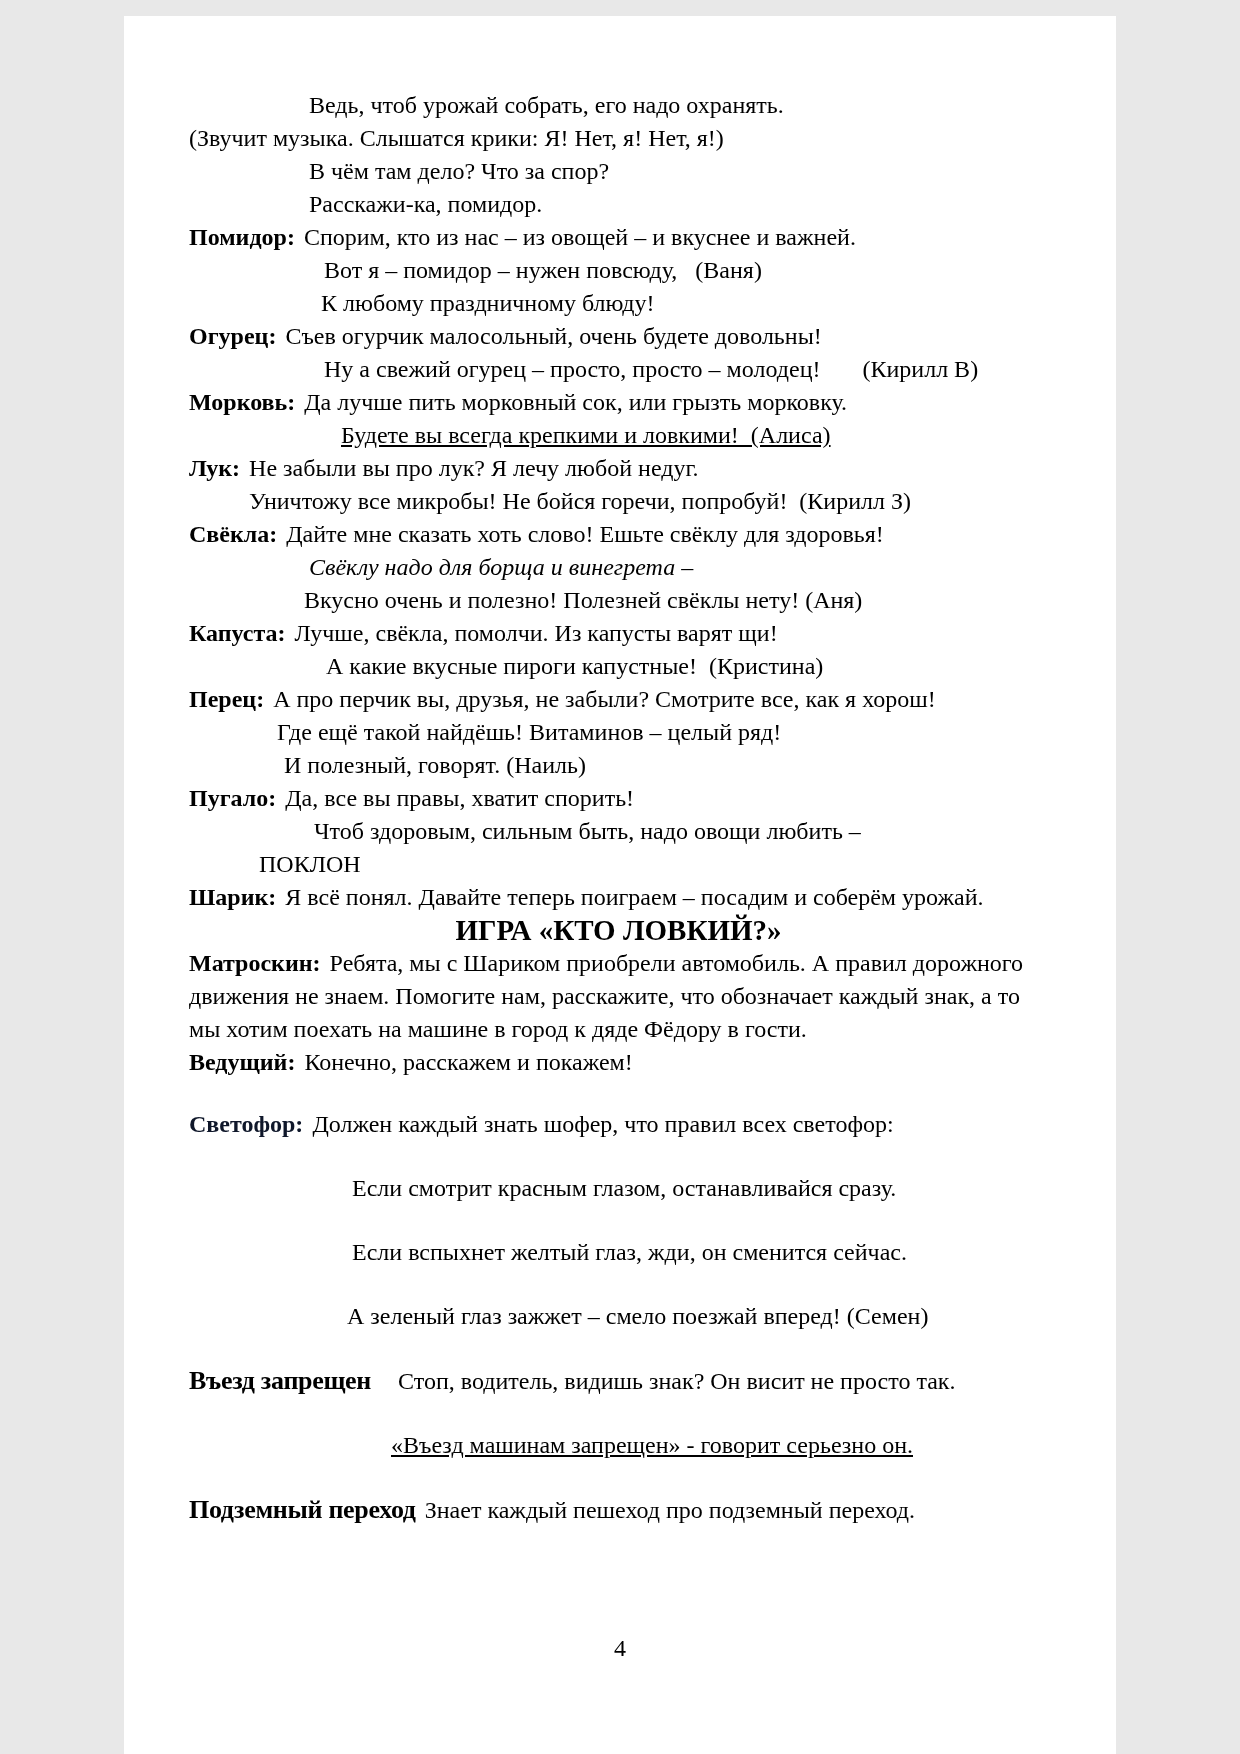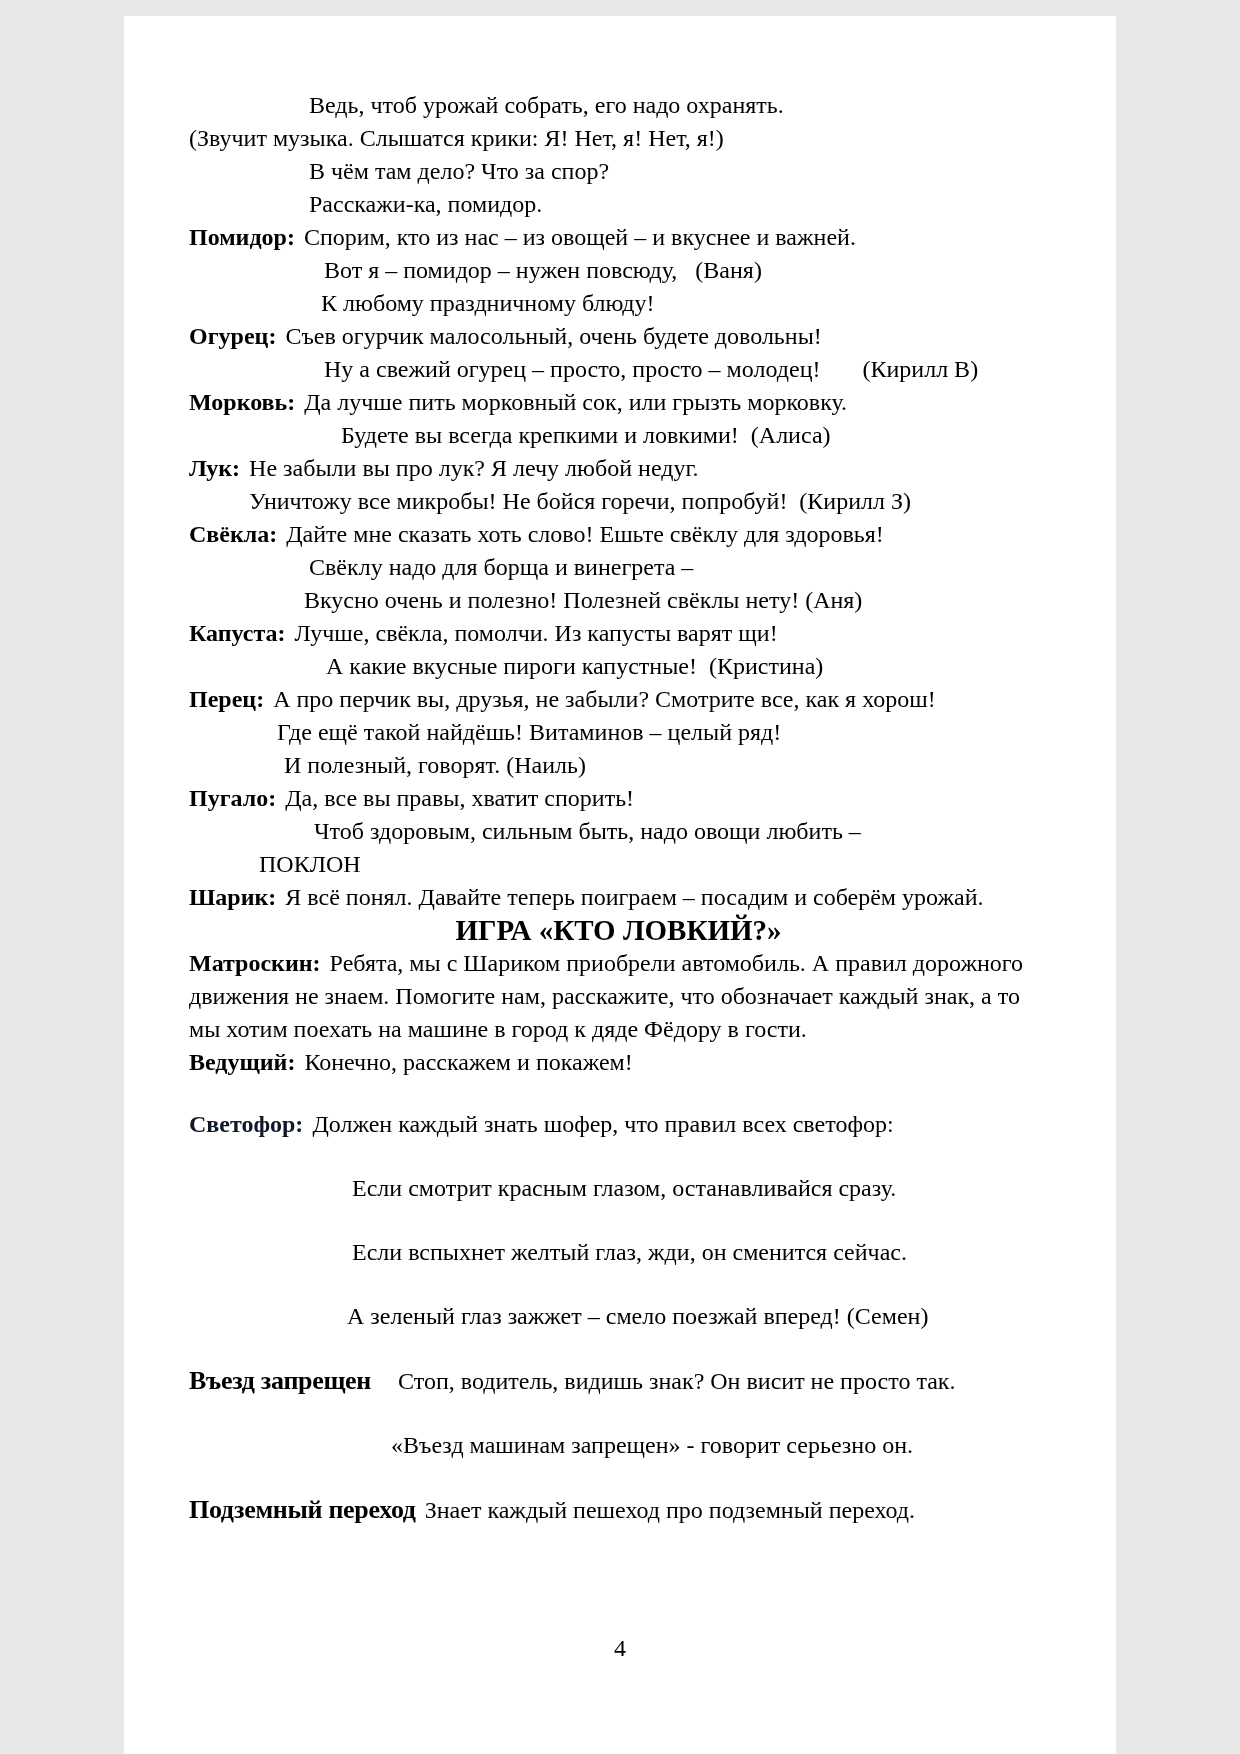--- a/index.html
+++ b/index.html
@@ -46,40 +46,40 @@
       <div class="line" style="padding-left: 120px;"><span>Ведь, чтоб урожай собрать, его надо охранять.</span></div>
       <div class="line"><span>(Звучит музыка. Слышатся крики: Я! Нет, я! Нет, я!)</span></div>
       <div class="line" style="padding-left: 120px;"><span>В чём там дело? Что за спор?</span></div>
       <div class="line" style="padding-left: 120px;"><span>Расскажи-ка, помидор.</span></div>
       <div class="line"><span class="label">Помидор:</span><span>Спорим, кто из нас – из овощей – и вкуснее и важней.</span></div>
       <div class="line" style="padding-left: 135px;"><span>Вот я – помидор – нужен повсюду,   (Ваня)</span></div>
       <div class="line" style="padding-left: 132px;"><span>К любому праздничному блюду!</span></div>
       <div class="line"><span class="label">Огурец:</span><span>Съев огурчик малосольный, очень будете довольны!</span></div>
       <div class="line" style="padding-left: 135px;"><span>Ну а свежий огурец – просто, просто – молодец!       (Кирилл В)</span></div>
       <div class="line"><span class="label">Морковь:</span><span>Да лучше пить морковный сок, или грызть морковку.</span></div>
-      <div class="line" style="padding-left: 152px;"><span>Будете вы всегда крепкими и ловкими!  (Алиса)</span></div>
+      <div class="line" style="padding-left: 152px; text-decoration: underline;"><span>Будете вы всегда крепкими и ловкими!  (Алиса)</span></div>
       <div class="line"><span class="label">Лук:</span><span>Не забыли вы про лук? Я лечу любой недуг.</span></div>
       <div class="line" style="padding-left: 60px;"><span>Уничтожу все микробы! Не бойся горечи, попробуй!  (Кирилл З)</span></div>
       <div class="line"><span class="label">Свёкла:</span><span>Дайте мне сказать хоть слово! Ешьте свёклу для здоровья!</span></div>
-      <div class="line" style="padding-left: 120px;"><span>Свёклу надо для борща и винегрета –</span></div>
+      <div class="line" style="padding-left: 120px; font-style: italic;"><span>Свёклу надо для борща и винегрета –</span></div>
       <div class="line" style="padding-left: 115px;"><span>Вкусно очень и полезно! Полезней свёклы нету! (Аня)</span></div>
       <div class="line"><span class="label">Капуста:</span><span>Лучше, свёкла, помолчи. Из капусты варят щи!</span></div>
       <div class="line" style="padding-left: 137px;"><span>А какие вкусные пироги капустные!  (Кристина)</span></div>
       <div class="line"><span class="label">Перец:</span><span>А про перчик вы, друзья, не забыли? Смотрите все, как я хорош!</span></div>
       <div class="line" style="padding-left: 88px;"><span>Где ещё такой найдёшь! Витаминов – целый ряд!</span></div>
       <div class="line" style="padding-left: 95px;"><span>И полезный, говорят. (Наиль)</span></div>
       <div class="line"><span class="label">Пугало:</span><span>Да, все вы правы, хватит спорить!</span></div>
       <div class="line" style="padding-left: 125px;"><span>Чтоб здоровым, сильным быть, надо овощи любить –</span></div>
       <div class="line" style="padding-left: 70px;"><span>ПОКЛОН</span></div>
       <div class="line"><span class="label">Шарик:</span><span>Я всё понял. Давайте теперь поиграем – посадим и соберём урожай.</span></div>
       <div class="line center bold"><span>ИГРА «КТО ЛОВКИЙ?»</span></div>
       <div class="line"><span class="label">Матроскин:</span><span>Ребята, мы с Шариком приобрели автомобиль. А правил дорожного движения не знаем. Помогите нам, расскажите, что обозначает каждый знак, а то мы хотим поехать на машине в город к дяде Фёдору в гости.</span></div>
       <div class="line"><span class="label">Ведущий:</span><span>Конечно, расскажем и покажем!</span></div>
       <div class="line" style="margin-top: 29px;"><span class="label" style="color: #0f172a;">Светофор:</span><span>Должен каждый знать шофер, что правил всех светофор:</span></div>
       <div class="line" style="padding-left: 163px; margin-top: 31px;"><span>Если смотрит красным глазом, останавливайся сразу.</span></div>
       <div class="line" style="padding-left: 163px; margin-top: 31px;"><span>Если вспыхнет желтый глаз, жди, он сменится сейчас.</span></div>
       <div class="line" style="padding-left: 158px; margin-top: 31px;"><span>А зеленый глаз зажжет – смело поезжай вперед! (Семен)</span></div>
       <div class="line" style="margin-top: 31px;"><span class="label small">Въезд запрещен</span><span>   Стоп, водитель, видишь знак? Он висит не просто так.</span></div>
-      <div class="line" style="padding-left: 202px; margin-top: 31px;"><span>«Въезд машинам запрещен» - говорит серьезно он.</span></div>
+      <div class="line" style="padding-left: 202px; margin-top: 31px; text-decoration: underline;"><span>«Въезд машинам запрещен» - говорит серьезно он.</span></div>
       <div class="line" style="margin-top: 31px;"><span class="label small">Подземный переход</span><span>Знает каждый пешеход про подземный переход.</span></div>
     </div>
   <div class="pageno">4</div>
 </div>
 
 </body></html>

